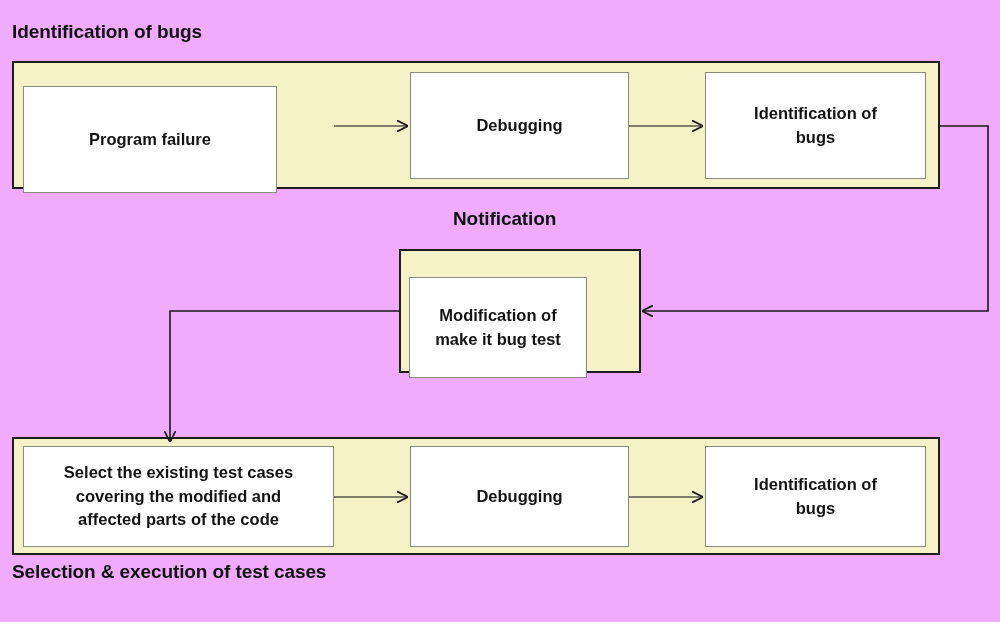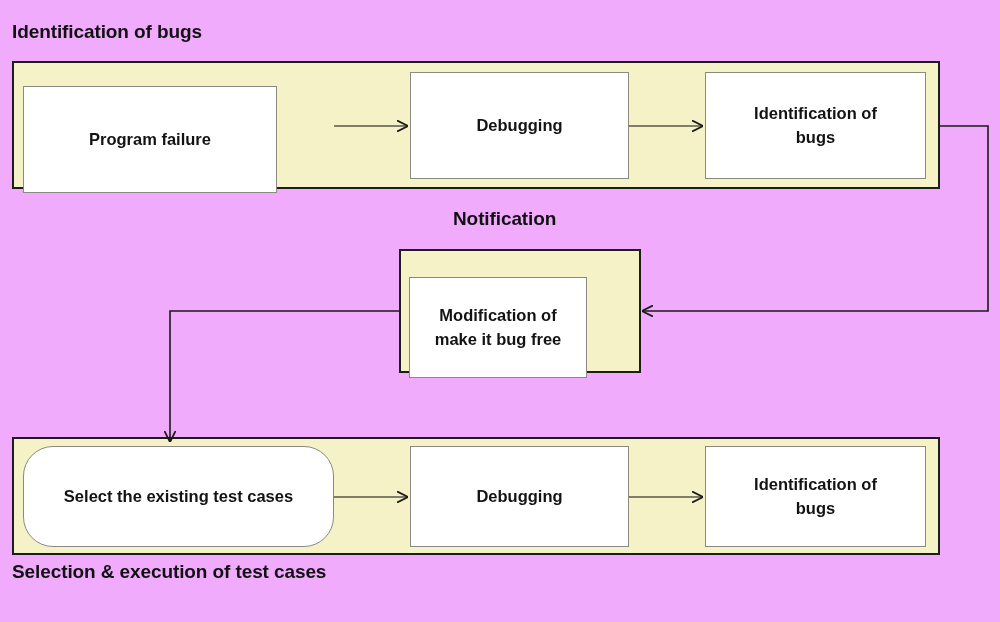--- a/index.html
+++ b/index.html
@@ -60,21 +60,21 @@
   }
   .node span { display: block; }
 
   
   #node-program-failure    { left: 23px;  top: 86px;  width: 254px; height: 107px; }
   #node-debug-top          { left: 410px; top: 72px;  width: 219px; height: 107px; }
   #node-ident-top          { left: 705px; top: 72px;  width: 221px; height: 107px; }
   
   #node-modification       { left: 409px; top: 261px; width: 178px; height: 101px; margin-top: 16px; }
   
-  #node-select-tests       { left: 23px;  top: 446px; width: 311px; height: 101px; border-radius: 30px; }
+  #node-select-tests       { left: 23px;  top: 446px; width: 311px; height: 101px; }
   #node-debug-bottom       { left: 410px; top: 446px; width: 219px; height: 101px; }
   #node-ident-bottom       { left: 705px; top: 446px; width: 221px; height: 101px; }
 
   
   #wires {
     position: absolute;
     left: 0; top: 0;
     width: 1000px;
     height: 622px;
     pointer-events: none;
@@ -106,27 +106,29 @@
   <div class="node" id="node-ident-top">
     <div>
       <span>Identification of</span>
       <span>bugs</span>
     </div>
   </div>
 
   <div class="node" id="node-modification">
     <div>
       <span>Modification of</span>
-      <span>make it bug free</span>
+      <span>make it bug test</span>
     </div>
   </div>
 
   <div class="node" id="node-select-tests">
     <div>
       <span>Select the existing test cases</span>
+      <span>covering the modified and</span>
+      <span>affected parts of the code</span>
     </div>
   </div>
 
   <div class="node" id="node-debug-bottom">
     <span>Debugging</span>
   </div>
 
   <div class="node" id="node-ident-bottom">
     <div>
       <span>Identification of</span>

